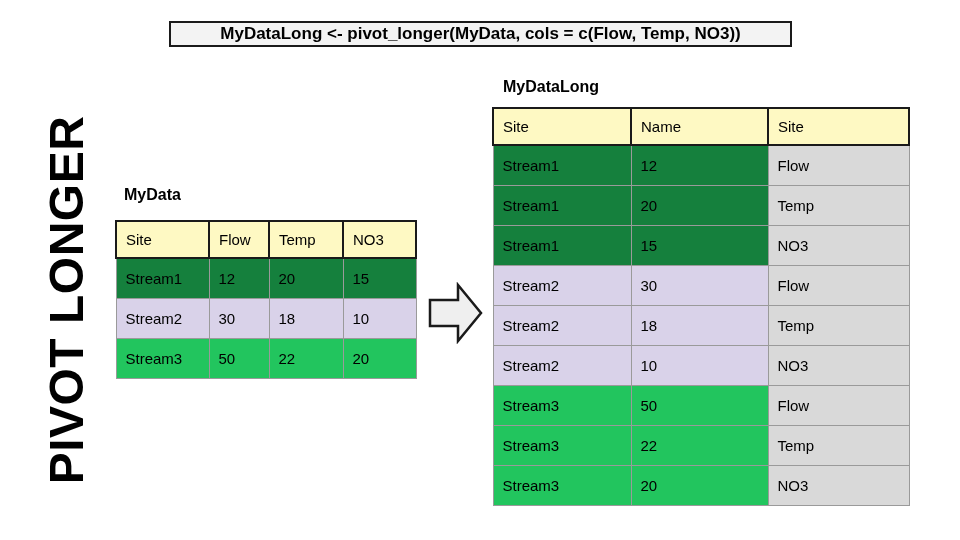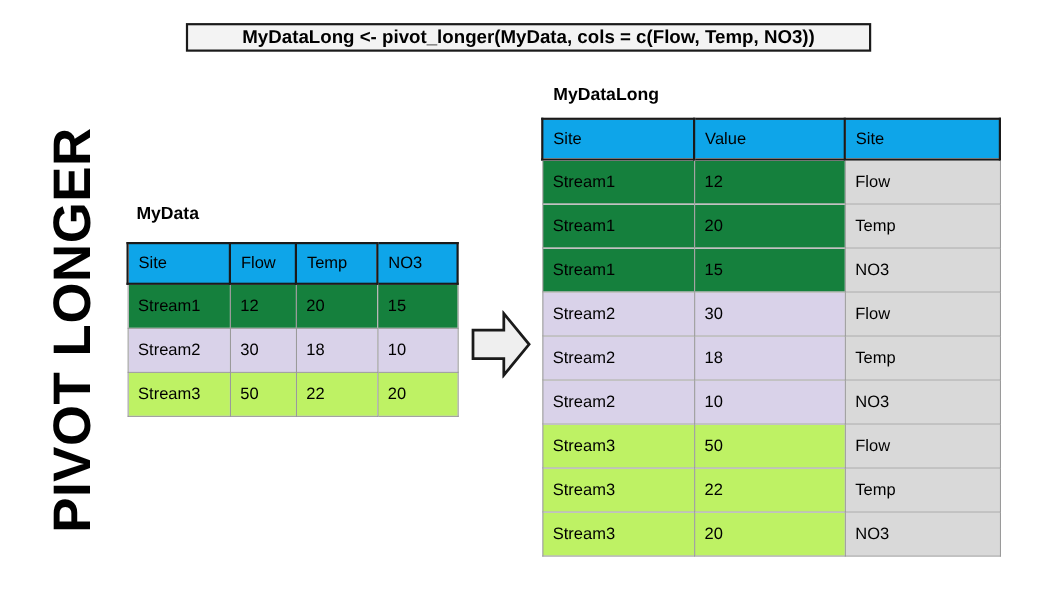--- a/index.html
+++ b/index.html
@@ -20,32 +20,32 @@
   }
   .code-box span { font-weight:bold; font-size:17px; white-space:nowrap; }
   .tbl-label { position:absolute; font-weight:bold; font-size:16px; }
   .lbl-mydata { left:124px; top:186px; }
   .lbl-mydatalong { left:503px; top:78px; }
   table.tbl {
     position:absolute; border-collapse:collapse; table-layout:fixed;
     font-size:15px;
   }
   .tbl th {
-    background:#0ea5e9; border:2px solid #1a1a1a; font-weight:normal;
+    background:#fef9c3; border:2px solid #1a1a1a; font-weight:normal;
     text-align:left; padding:0 2px 0 9px; height:37px; overflow:hidden;
   }
   .tbl td {
     border:1px solid #9a9a9a; text-align:left;
     padding:0 2px 0 9px; height:40px; overflow:hidden;
   }
   .tbl-mydata { left:115px; top:220px; width:300px; }
   .tbl-mydatalong { left:492px; top:107px; width:416px; }
   .bg-blue   { background:#15803d;margin-top:16px; }
   .bg-purple { background:#d9d2e9;margin-left:44px; }
-  .bg-peach  { background:#bef264; }
+  .bg-peach  { background:#22c55e; }
   .bg-gray   { background:#d9d9d9; }
   .bg-white  { background:#ffffff; }
   .arrow-svg { position:absolute; left:428px; top:282px; }
 </style>
 </head>
 <body>
 
 <div class="slide">
 
   <div class="vtitle">PIVOT LONGER</div>
@@ -101,21 +101,21 @@
 
   <table class="tbl tbl-mydatalong">
     <colgroup>
         <col style="width:138px">
         <col style="width:137px">
         <col style="width:141px">
       </colgroup>
     <thead>
       <tr>
         <th class="bg-gray">Site</th>
-        <th class="bg-white">Value</th>
+        <th class="bg-white">Name</th>
         <th class="bg-white">Site</th>
       </tr>
     </thead>
     <tbody>
       <tr>
         <td class="bg-blue">Stream1</td>
         <td class="bg-blue">12</td>
         <td class="bg-gray">Flow</td>
       </tr>
       <tr>

